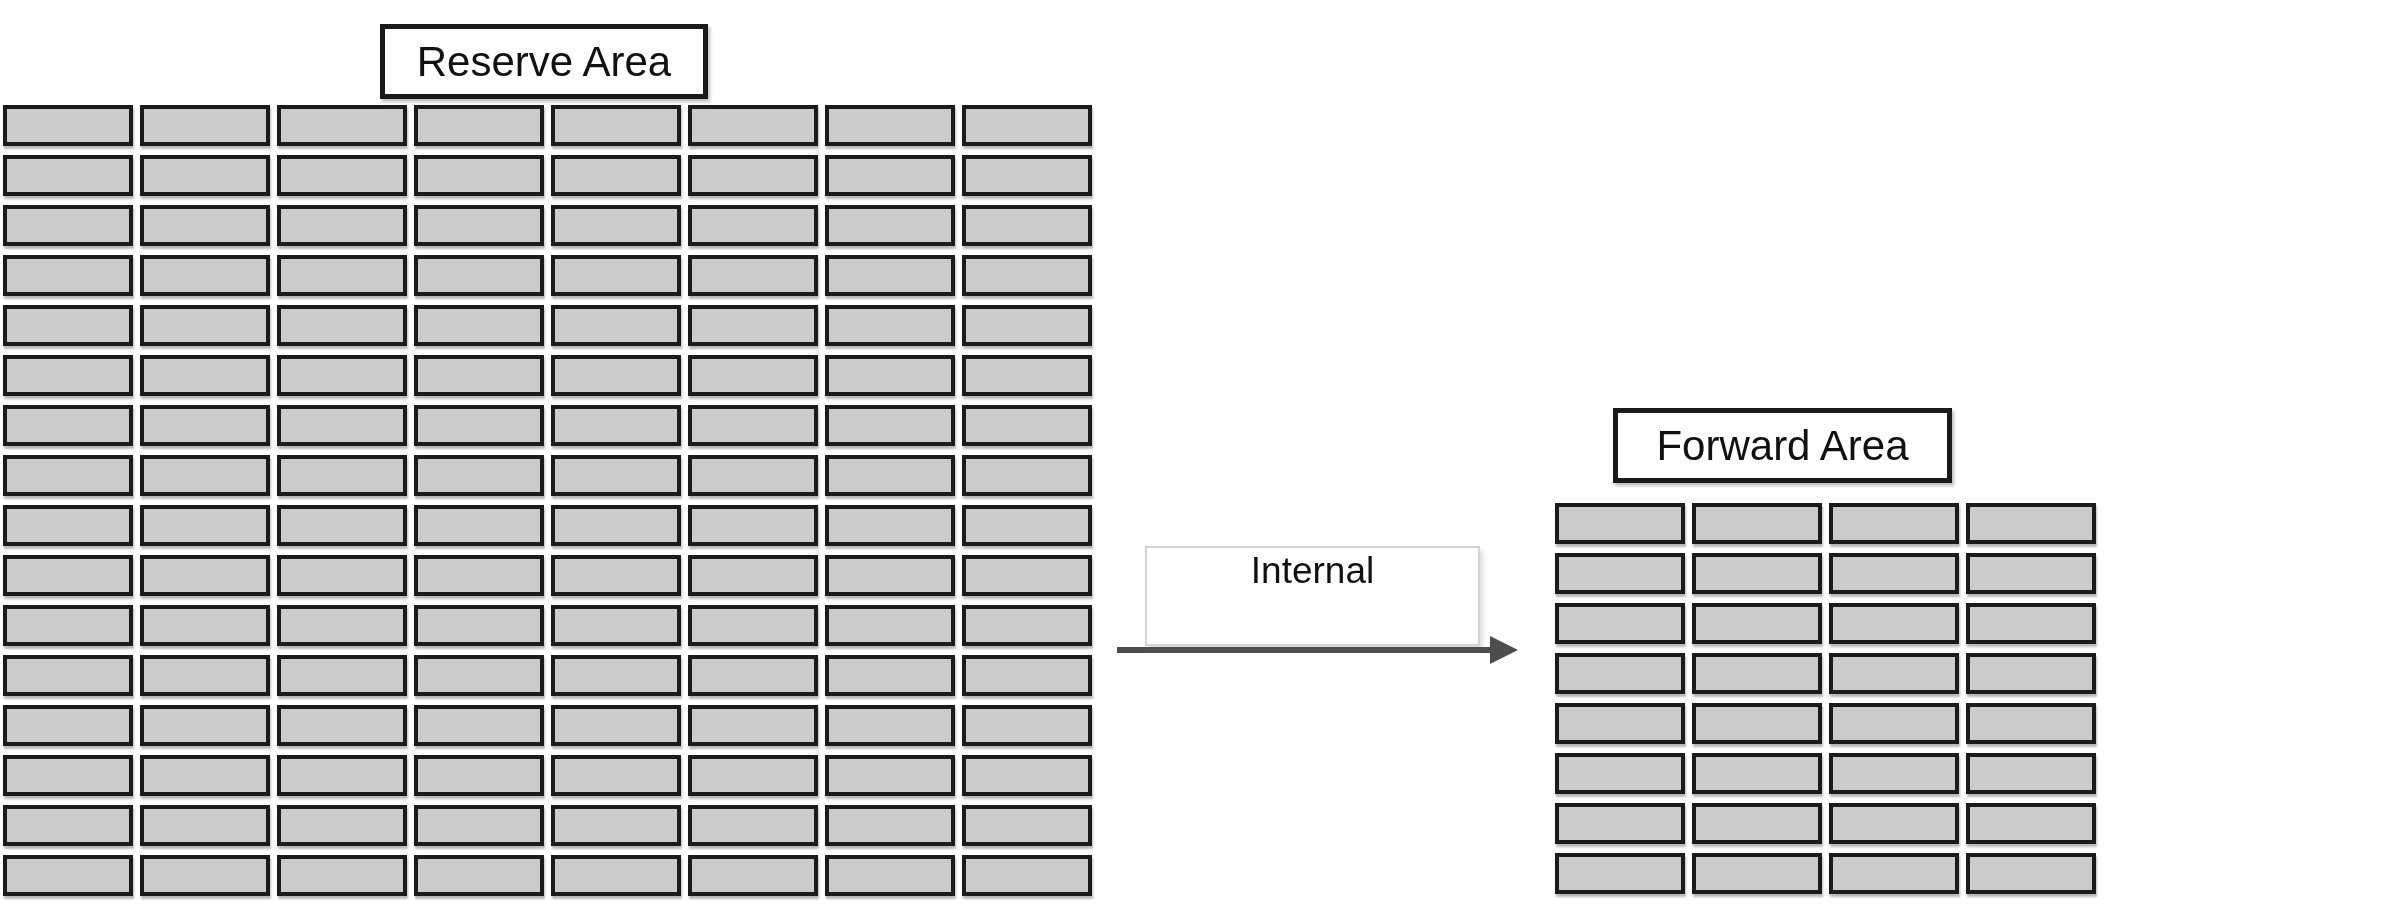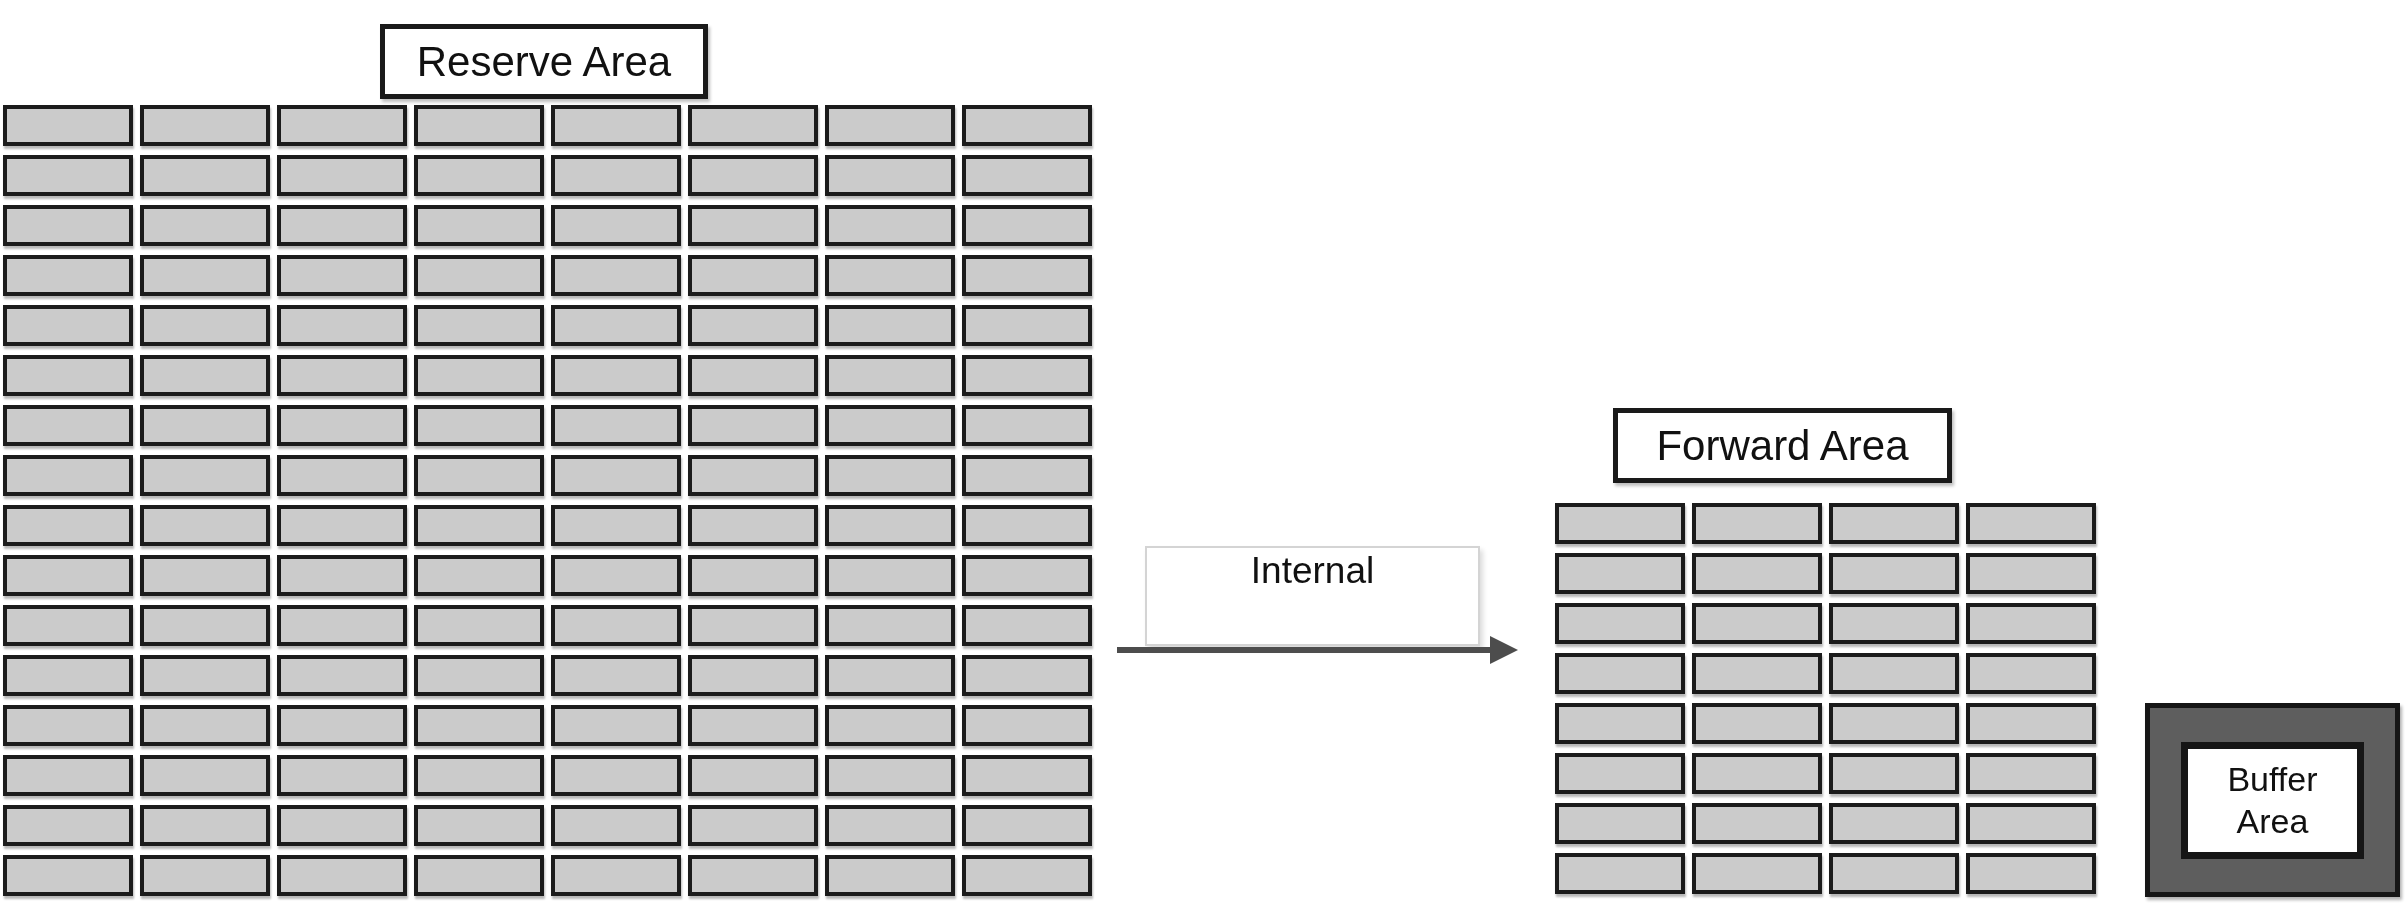--- a/index.html
+++ b/index.html
@@ -271,20 +271,14 @@
       <div class="slot"></div>
       <div class="slot"></div>
       <div class="slot"></div>
       <div class="slot"></div>
       <div class="slot"></div>
       <div class="slot"></div>
       <div class="slot"></div>
       <div class="slot"></div>
     </div>
 
-  <div id="buffer-outer">
-    <div id="buffer-inner">
-      <span>Buffer</span>
-      <span>Area</span>
-    </div>
-  </div>
 
 </div>
 
 </body></html>

